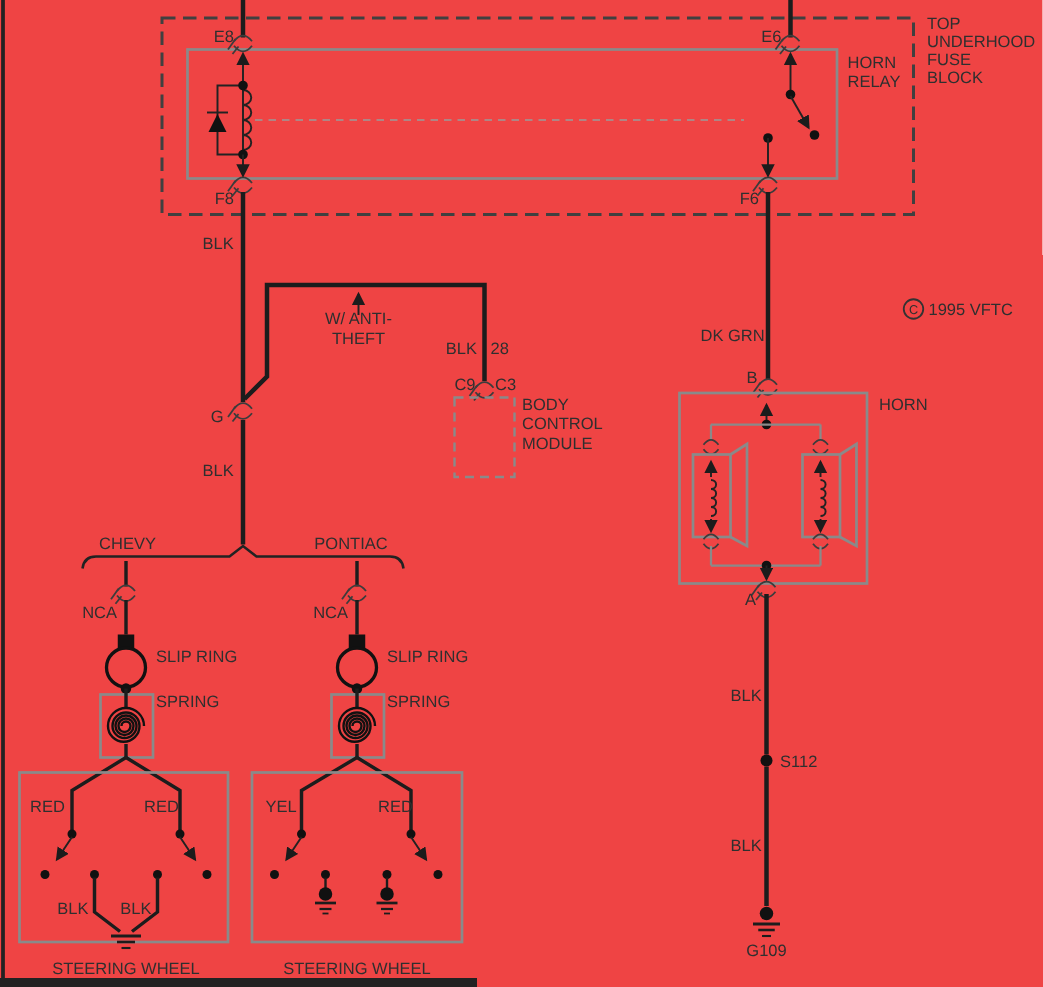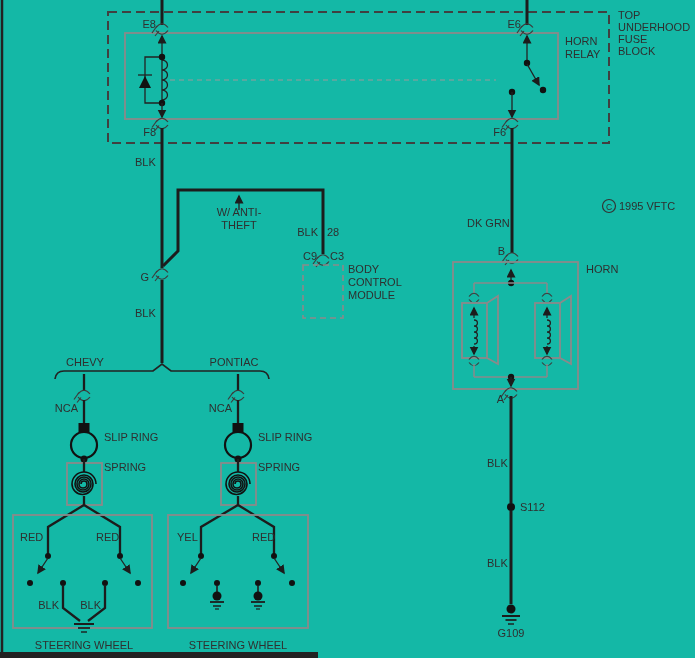--- a/index.html
+++ b/index.html
@@ -1,16 +1,16 @@
 <!DOCTYPE html>
 <html><head>
 <meta charset="utf-8">
 <style>
   html,body{margin:0;padding:0;background:#ffffff;}
-  .stage{width:695px;height:658px;background:#14b8a6;position:relative;overflow:hidden;}
+  .stage{width:695px;height:658px;background:#ef4444;position:relative;overflow:hidden;}
   svg{display:block;}
   text{font-family:"Liberation Sans","DejaVu Sans",sans-serif;font-size:11px;fill:#2f2f2f;}
   .t-sm{font-size:8.5px;}
   .wire{stroke:#1c1c1c;stroke-width:3;fill:none;}
   .wire2{stroke:#1c1c1c;stroke-width:2.3;fill:none;}
   .thin{stroke:#222222;stroke-width:1.3;fill:none;}
   .graybox{stroke:#8a8a8a;stroke-width:1.8;fill:none;}
   .graywire{stroke:#8a8a8a;stroke-width:1.5;fill:none;}
   .dashbox{stroke:#404040;stroke-width:2;fill:none;stroke-dasharray:9 5;}
   .dashbox2{stroke:#8a8a8a;stroke-width:1.6;fill:none;stroke-dasharray:6 4;}

